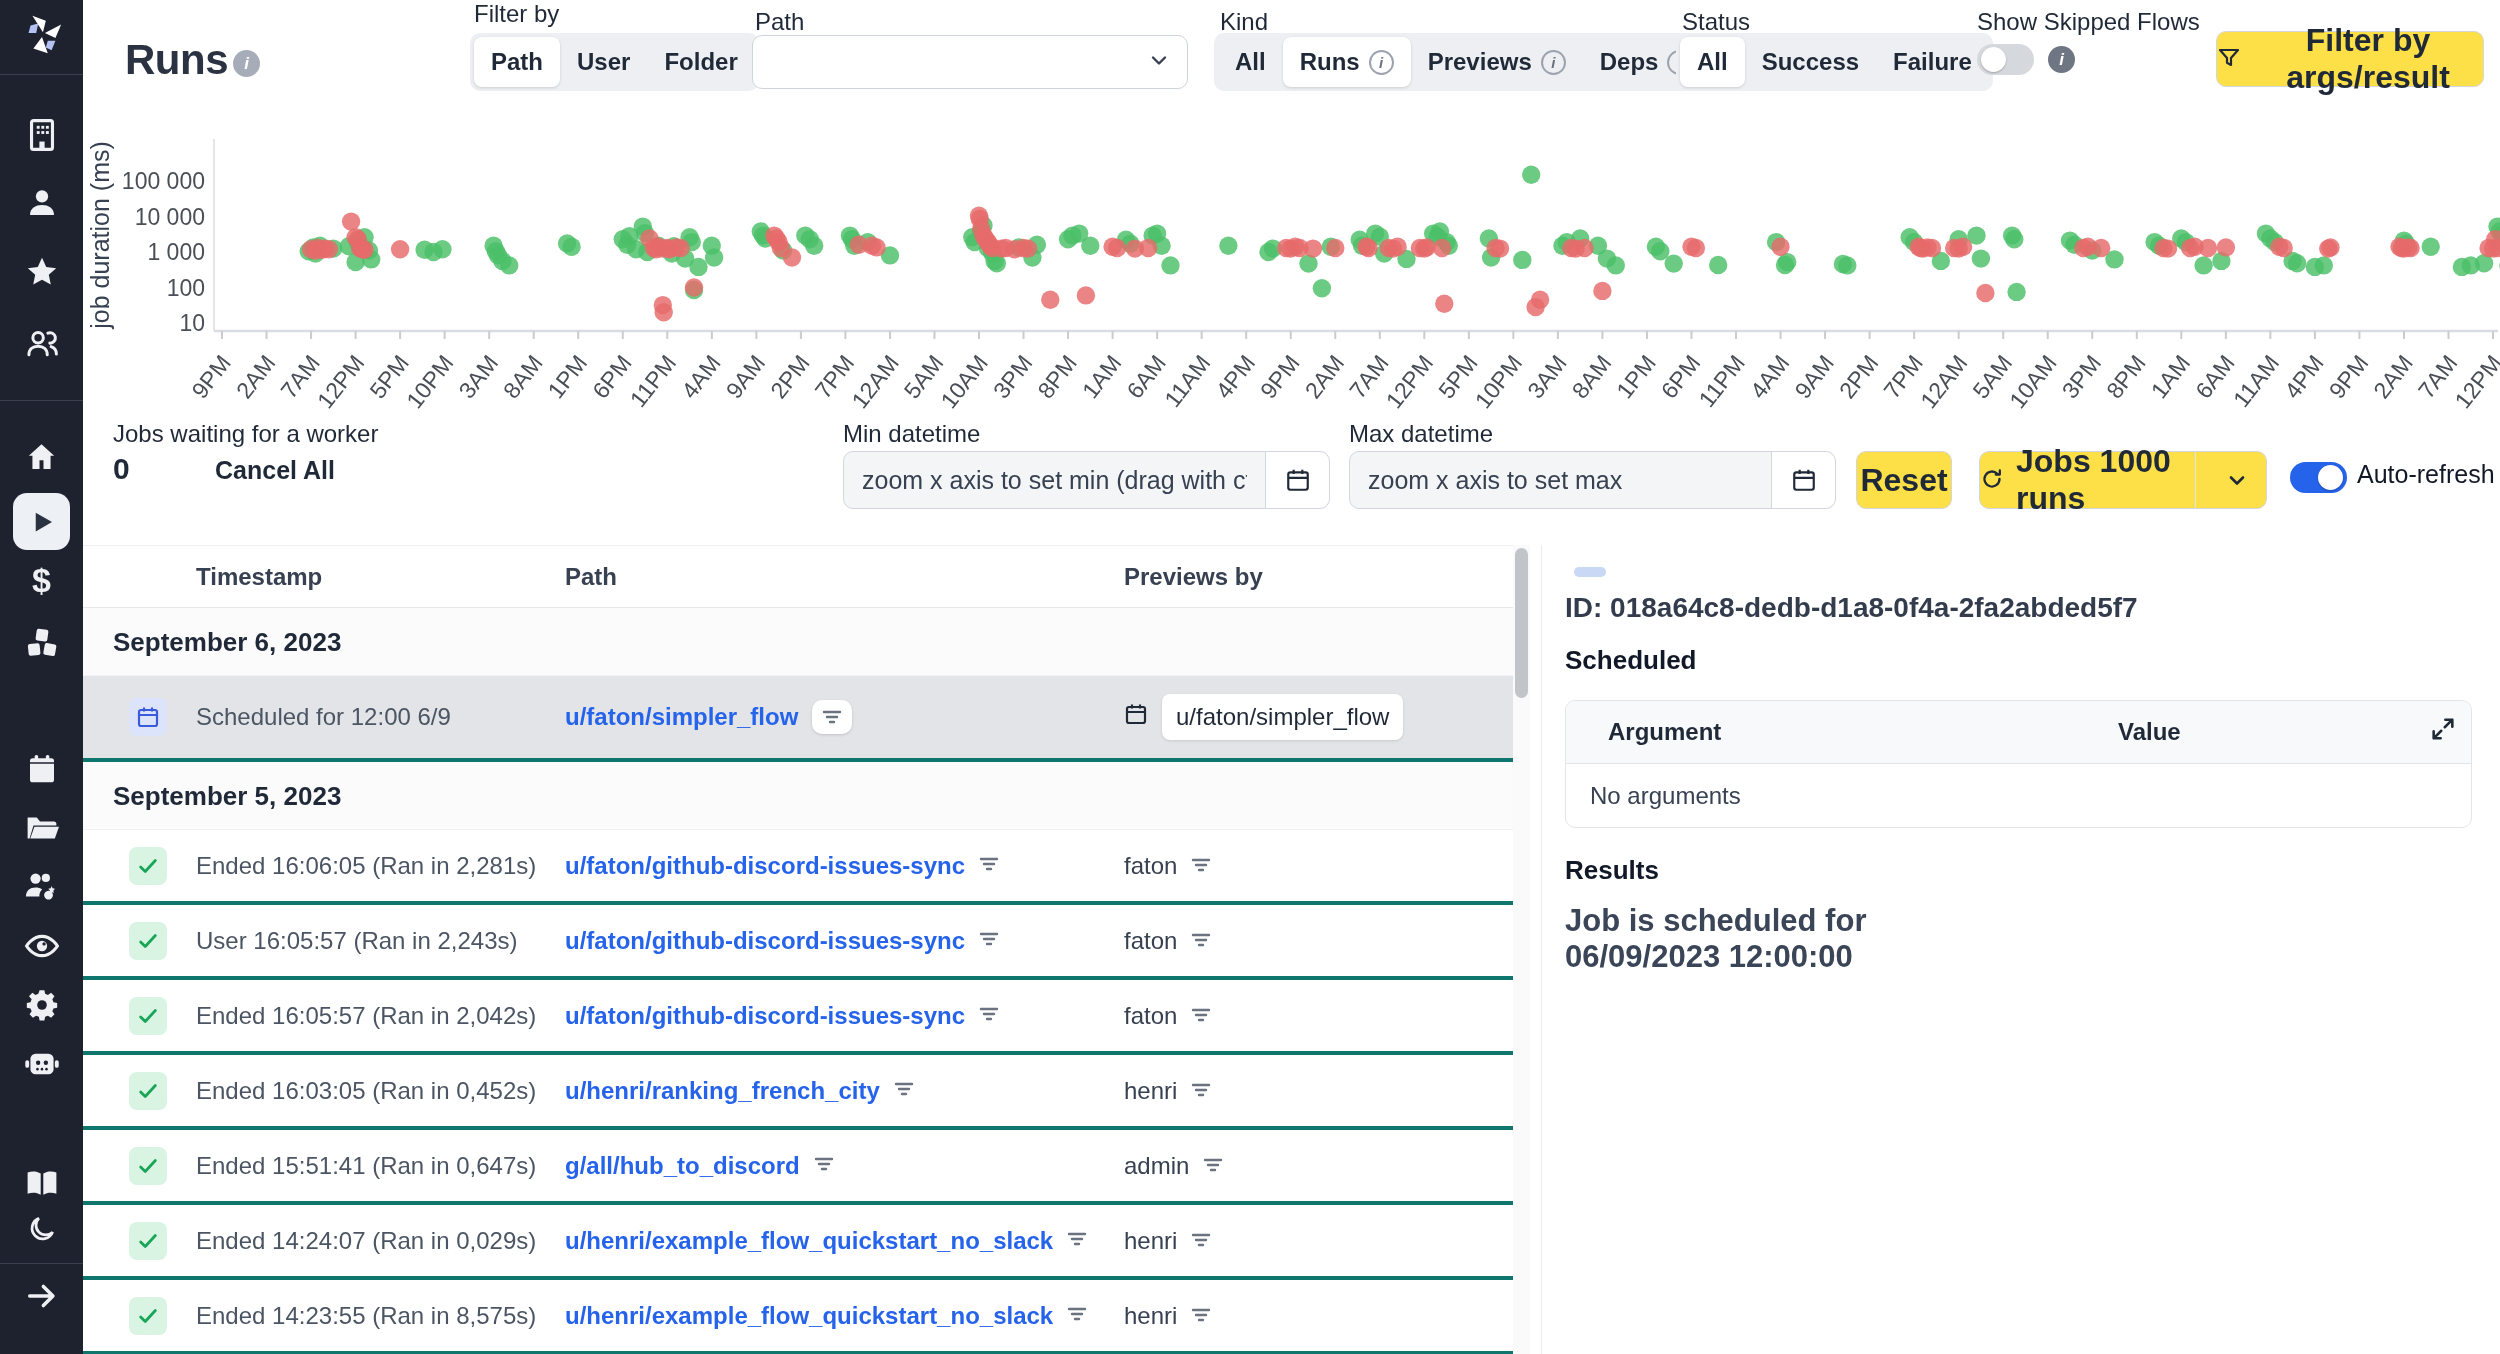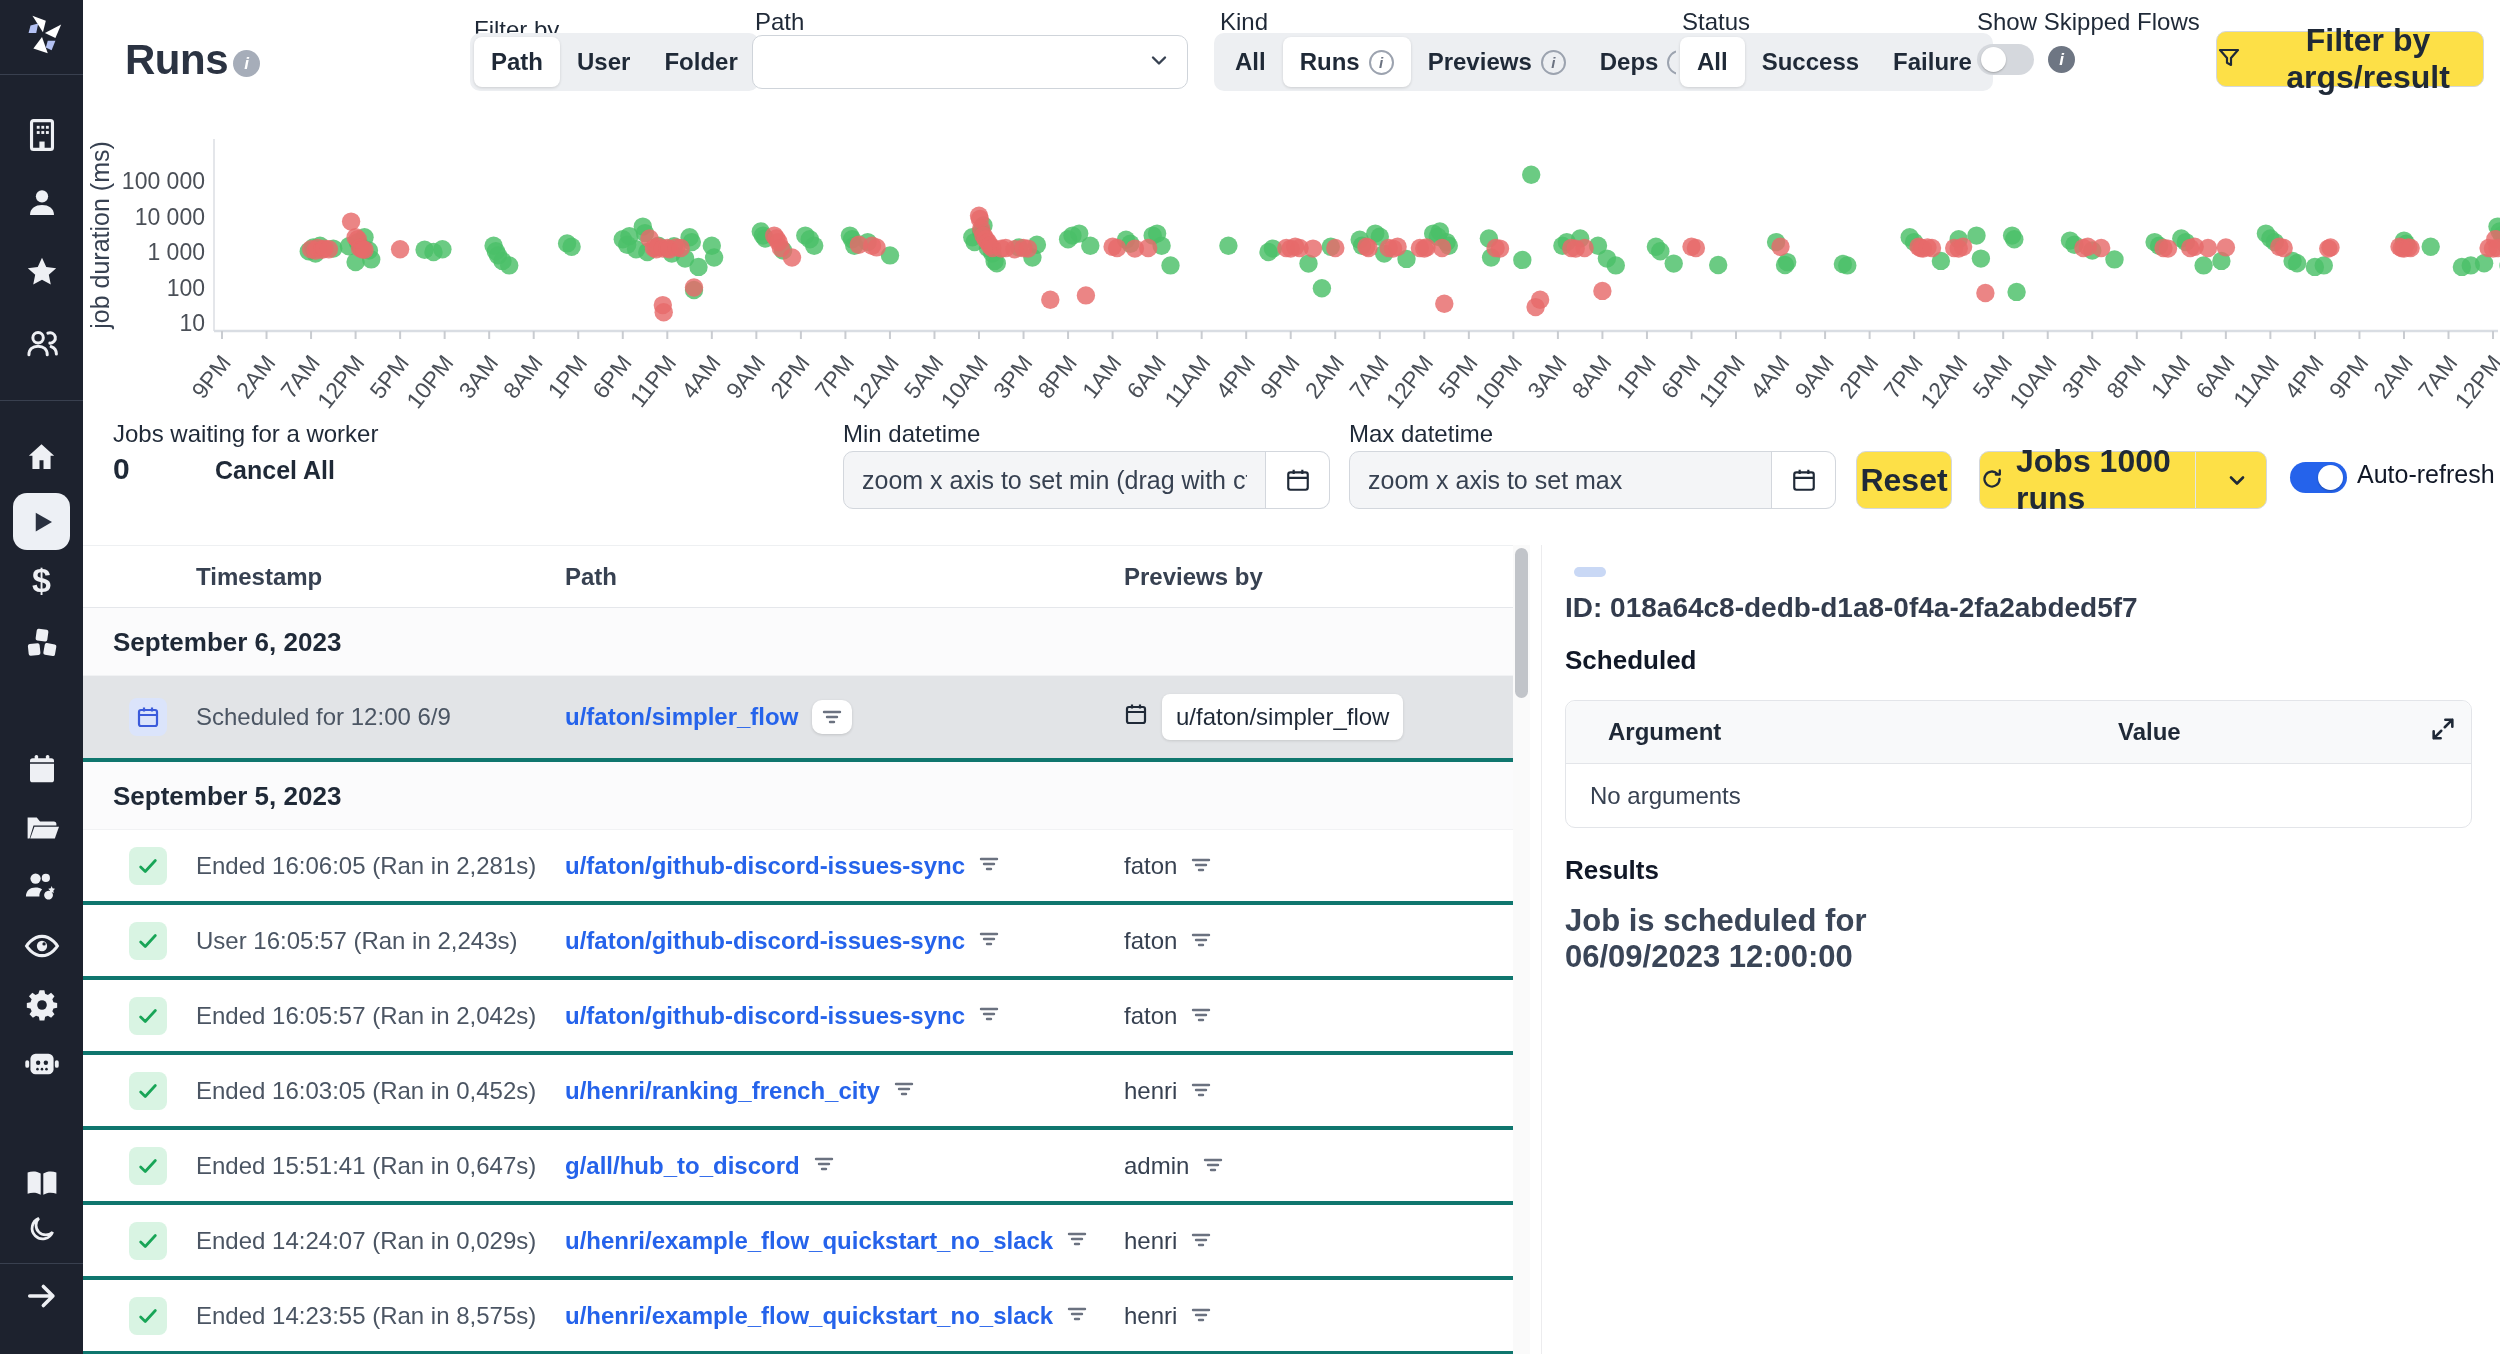--- a/index.html
+++ b/index.html
@@ -216,21 +216,21 @@
     <div class="sb-ic" style="top:1272px">
       <svg width="34" height="30" viewBox="0 0 24 22" fill="none" stroke="currentColor" stroke-width="2.6" stroke-linecap="round" stroke-linejoin="round">
           <path d="M3 11h17M13 4l7 7-7 7"></path>
         </svg>
     </div>
   </nav>
 
   <h1 class="page-title">Runs</h1>
   <span class="title-info i-fill">i</span>
 
-  <span class="ctl-label" style="left:474px;top:16px">Filter by</span>
+  <span class="ctl-label" style="left:474px;top:0">Filter by</span>
   <div class="seg" style="left:470px;top:33px">
     <button class="opt active">Path</button>
     <button class="opt">User</button>
     <button class="opt">Folder</button>
   </div>
 
   <span class="ctl-label" style="left:755px;top:8px">Path</span>
   <div class="select" style="left:752px;top:35px;width:436px;height:54px">
     <span class="chev">
       <svg width="24" height="24" viewBox="0 0 24 24" fill="none" stroke="#374151" stroke-width="2.4" stroke-linecap="round" stroke-linejoin="round">

